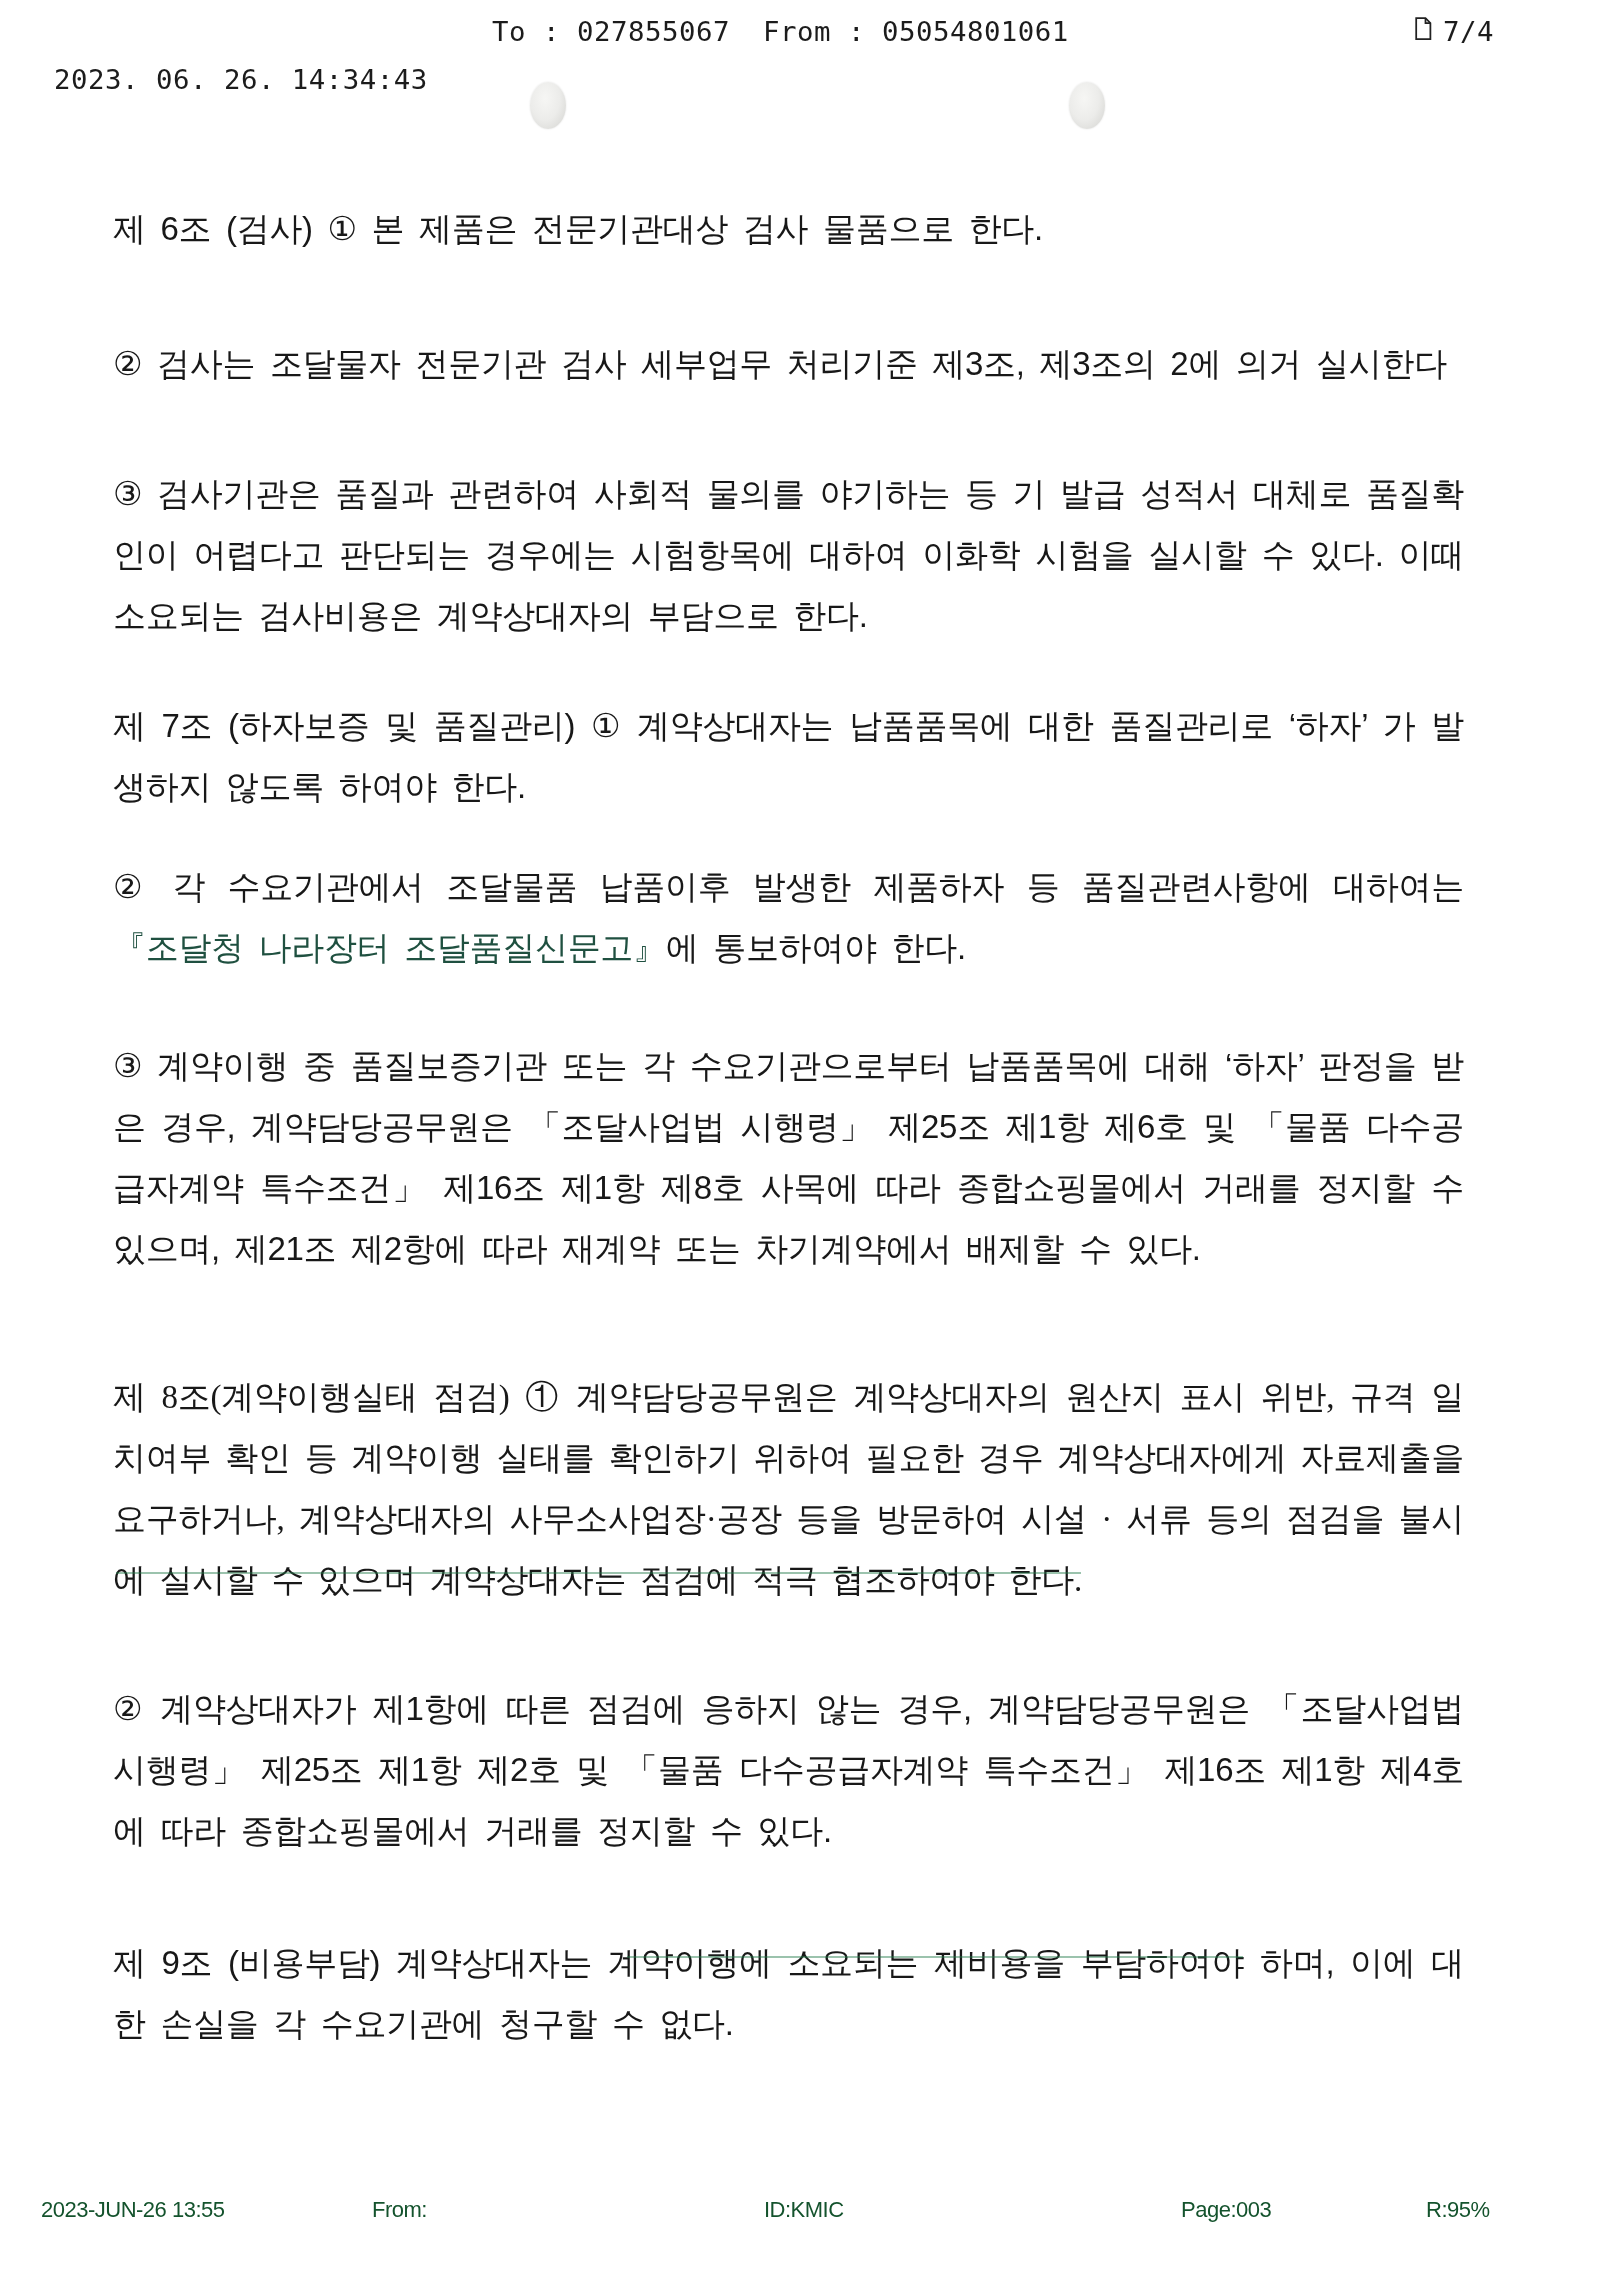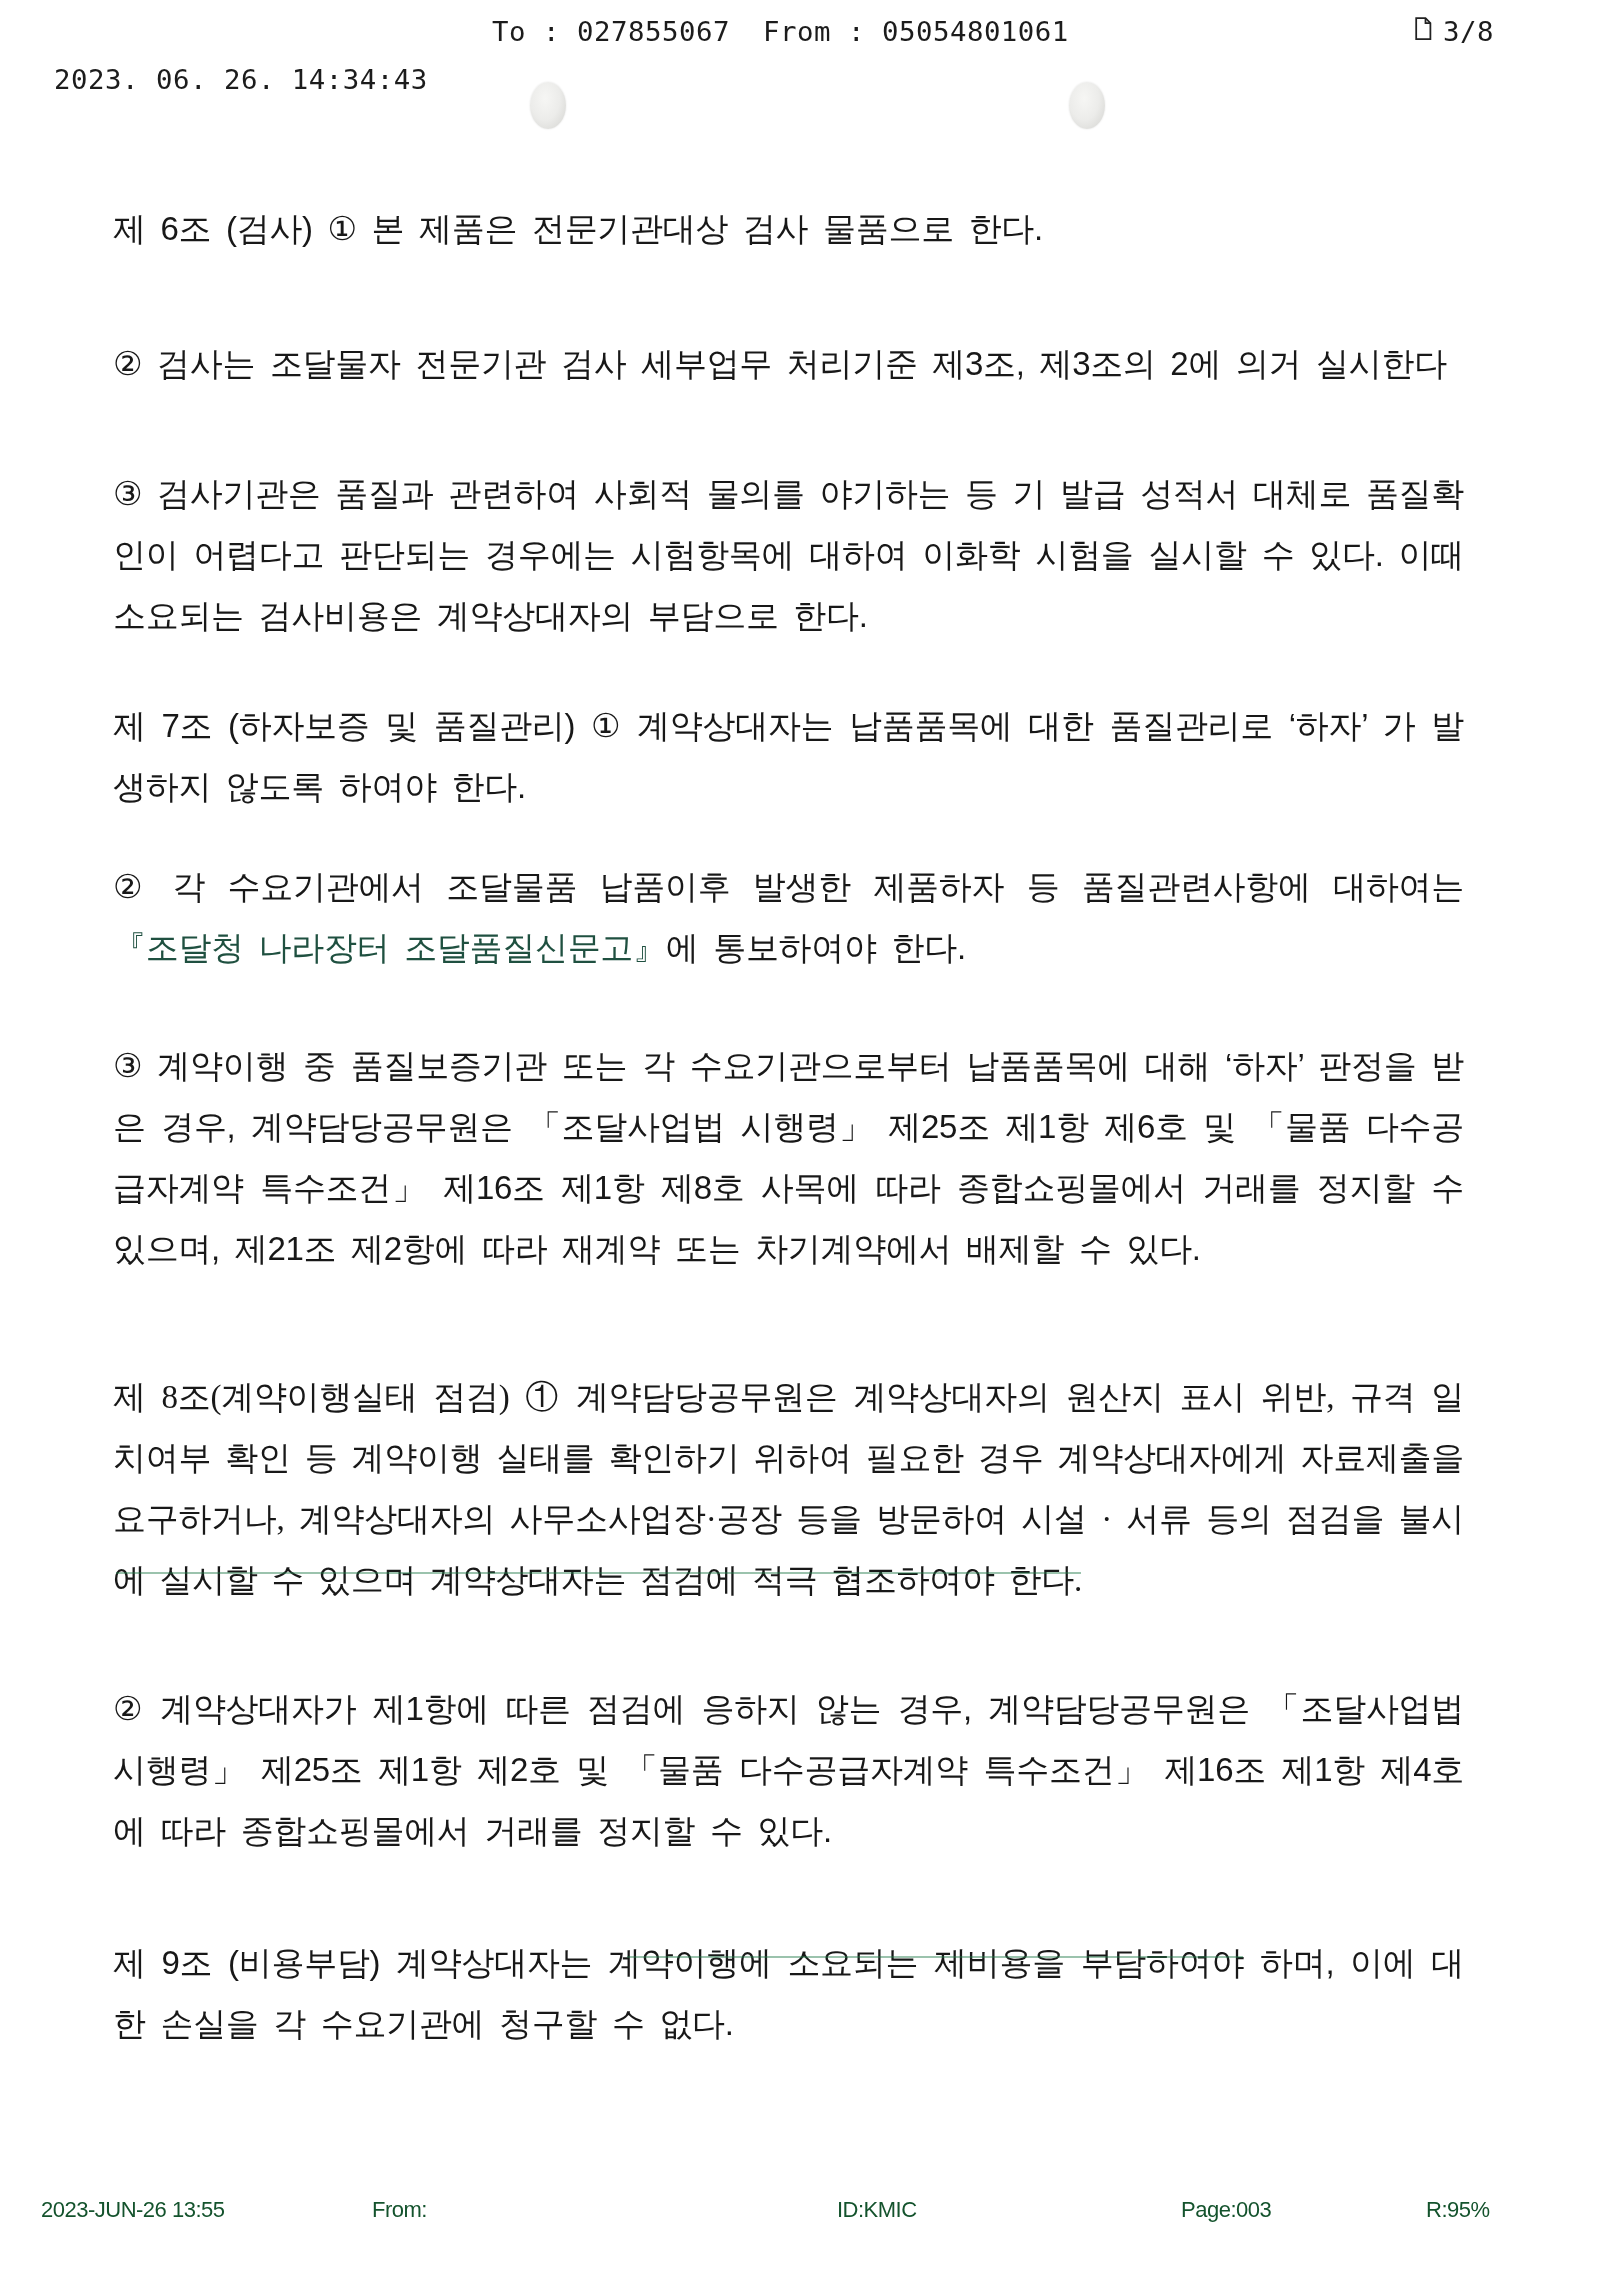--- a/index.html
+++ b/index.html
@@ -79,40 +79,40 @@
   .fax-footer span {
     position:absolute;
     top:2197px;
     font-size:22px;
     color:#14532d;
     letter-spacing:-0.5px;
     white-space:nowrap;
   }
   .ftr-datetime { left:41px; }
   .ftr-from     { left:372px; }
-  .ftr-id       { left:837px; }
+  .ftr-id       { left:764px; }
   .ftr-page     { left:1181px; }
   .ftr-res      { left:1426px; }
 </style>
 </head>
 <body>
 
 <div class="page">
 
   <div class="fax-header">
     <span class="hdr-datetime">2023. 06. 26. 14:34:43</span>
     <span class="hdr-to">To : 027855067</span>
     <span class="hdr-from">From : 05054801061</span>
     <span class="page-icon">
       <svg width="16.7" height="23.5" viewBox="0 0 17 24">
         <path d="M1.2 1.2 h9.5 l5 5 v16.5 h-14.5 z" fill="none" stroke="#222" stroke-width="1.8"></path>
         <path d="M10.7 1.2 v5 h5" fill="none" stroke="#222" stroke-width="1.8"></path>
       </svg>
     </span>
-    <span class="hdr-pageno">3/8</span>
+    <span class="hdr-pageno">7/4</span>
   </div>
 
   <div class="punch-hole hole-left"></div>
   <div class="punch-hole hole-right"></div>
 
   <div class="content">
     <p class="para mb-p1">제 6조 (검사) ① 본 제품은 전문기관대상 검사 물품으로 한다.</p>
     <p class="para mb-p2">② 검사는 조달물자 전문기관 검사 세부업무 처리기준 제3조, 제3조의 2에 의거 실시한다</p>
     <p class="para mb-p3">③ 검사기관은  품질과 관련하여 사회적 물의를 야기하는 등 기 발급 성적서 대체로 품질확인이 어렵다고 판단되는 경우에는 시험항목에 대하여 이화학 시험을 실시할 수 있다. 이때 소요되는 검사비용은 계약상대자의 부담으로 한다.</p>
     <p class="para mb-p4">제 7조 (하자보증 및 품질관리) ① 계약상대자는 납품품목에 대한 품질관리로 ‘하자’ 가 발생하지 않도록 하여야 한다.</p>

